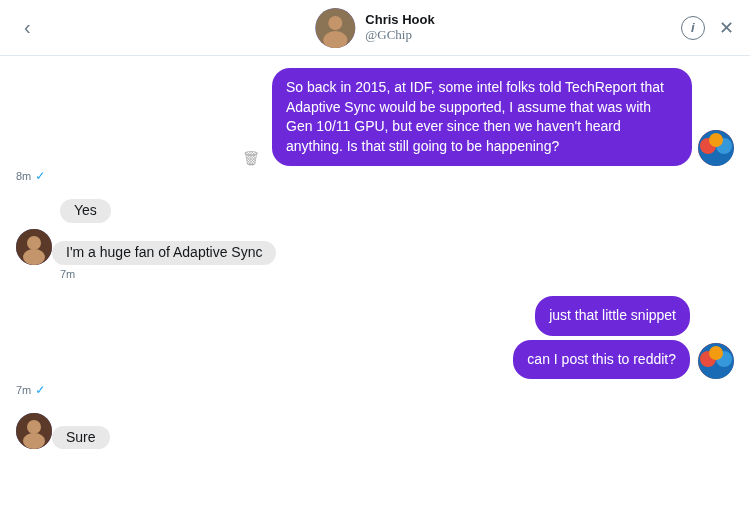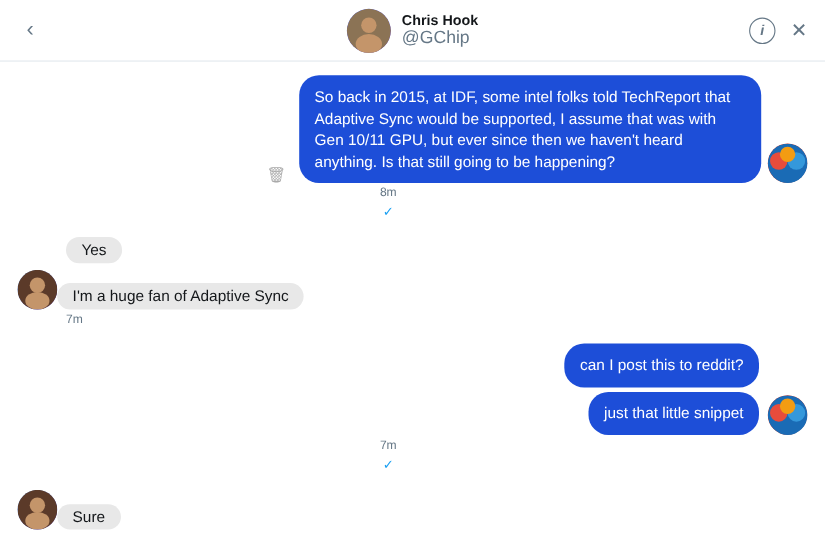--- a/index.html
+++ b/index.html
@@ -60,22 +60,23 @@
       font-size: 14px;
       font-weight: bold;
       overflow: hidden;
     }
     .header-name {
       font-weight: bold;
       font-size: 13px;
       color: #14171a;
     }
     .header-username {
-      font-size: 16px;
-      color: #657786;
+      font-size: 13px;
+      color: #657786;
+      font-family: Liberation Serif, serif;
     }
     .info-btn {
       width: 24px;
       height: 24px;
       border-radius: 50%;
       border: 1.5px solid #657786;
       display: flex;
       align-items: center;
       justify-content: center;
       color: #657786;
@@ -140,21 +141,21 @@
       background: linear-gradient(135deg, #e74c3c, #c0392b, #3498db);
       display: flex;
       align-items: center;
       justify-content: center;
       color: white;
       font-size: 12px;
       overflow: hidden;
     }
 
     .bubble-sent {
-      background: #1d4ed8;
+      background: #6d28d9;
       color: white;
       border-radius: 18px;
       padding: 10px 14px;
       max-width: 420px;
       font-size: 14px;
       line-height: 1.4;
     }
     .bubble-received {
       background: #e8e8e8;
       color: #14171a;
@@ -167,23 +168,22 @@
 
     .message-meta {
       font-size: 11px;
       color: #657786;
       margin-top: 3px;
       display: flex;
       align-items: center;
       gap: 4px;
     }
     .message-meta.sent {
-      justify-content: center;
+      justify-content: flex-start;
       padding-right: 44px;
-      flex-direction: column;
     }
     .message-meta.received {
       justify-content: flex-start;
       padding-left: 44px;
     }
     .checkmark {
       color: #1da1f2;
       font-size: 12px;
     }
 
@@ -276,22 +276,22 @@
       <div class="bubble-received">I'm a huge fan of Adaptive Sync</div>
     </div>
     <div class="message-meta received">
       <span>7m</span>
     </div>
   </div>
 
   <div class="message-group">
     <div style="display:flex; justify-content:flex-end; align-items:flex-end; margin-bottom:4px;">
       <div class="multi-bubble-sent">
+        <div class="bubble-sent">just that little snippet</div>
         <div class="bubble-sent">can I post this to reddit?</div>
-        <div class="bubble-sent">just that little snippet</div>
       </div>
       <div class="avatar-circle-right" style="margin-left:8px; flex-shrink:0;">
         <svg width="36" height="36" viewBox="0 0 36 36">
           <circle cx="18" cy="18" r="18" fill="#1a6bb5"></circle>
           <circle cx="10" cy="16" r="8" fill="#e74c3c"></circle>
           <circle cx="26" cy="16" r="8" fill="#3498db"></circle>
           <circle cx="18" cy="10" r="7" fill="#f39c12"></circle>
         </svg>
       </div>
     </div>

